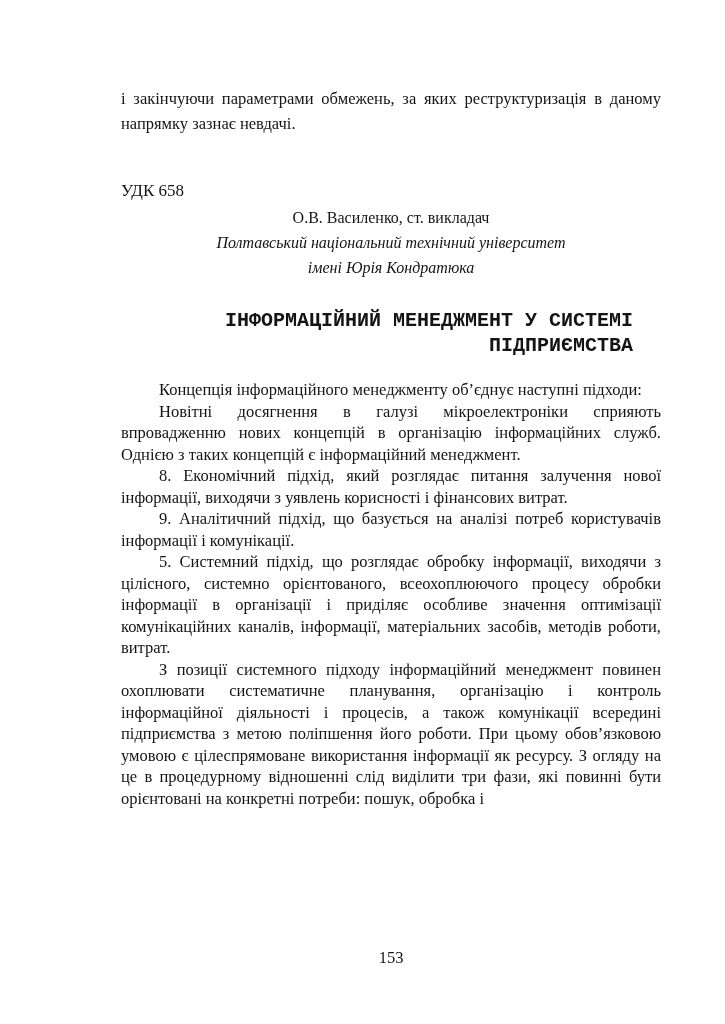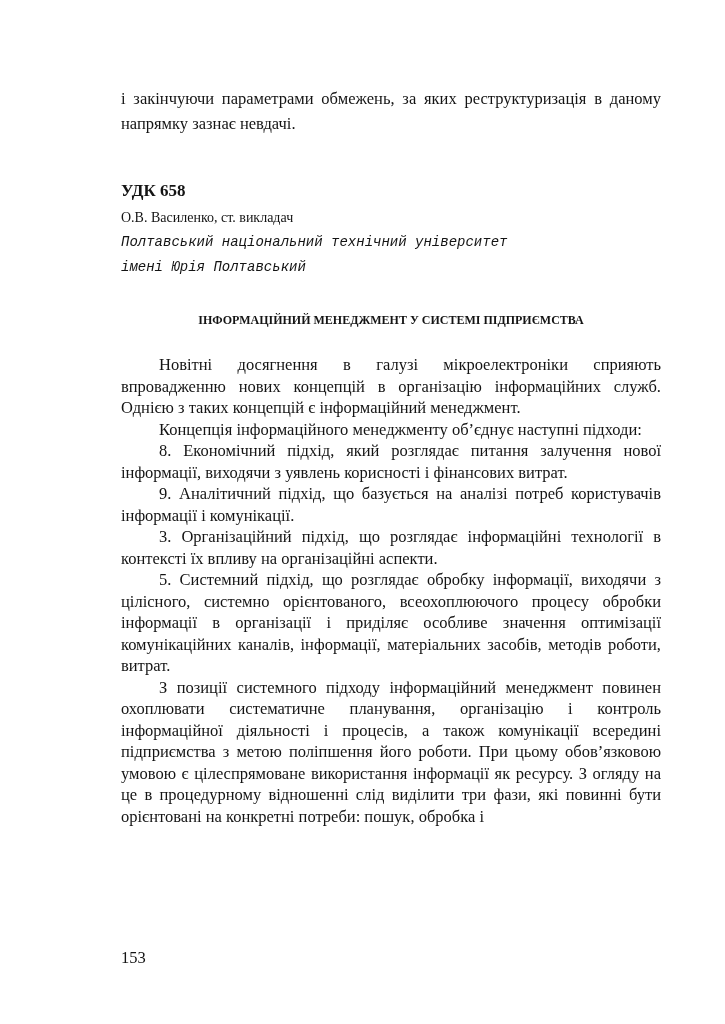--- a/index.html
+++ b/index.html
@@ -27,74 +27,74 @@
     text-indent: 38px;
   }
   .continuation {
     text-indent: 0;
     line-height: 25px;
   }
   .udk {
     margin: 42px 0 0 0;
     font-size: 17px;
     line-height: 25px;
-    font-weight: bold;
+    font-weight: normal;
   }
   .authors {
     margin-top: 2px;
-    font-size: 14px;
+    font-size: 16px;
     line-height: 25px;
-    text-align: left;
+    text-align: center;
   }
   .authors .italic {
     font-style: italic;
-    font-family: Liberation Mono, monospace;
   }
   .title {
     margin: 28px 28px 21px 28px;
-    font-size: 12px;
+    font-size: 20px;
     line-height: 25px;
     font-weight: bold;
-    text-align: center;
+    text-align: right;
+    font-family: Liberation Mono, monospace;
   }
   .page-number {
     position: absolute;
     bottom: 56px;
     left: 121px;
     right: 64px;
+    text-align: center;
     font-size: 16.5px;
     line-height: 21px;
   }
 </style>
 </head>
 <body>
 
 <div class="page">
 
   <p class="body-text continuation">і закінчуючи параметрами обмежень, за яких реструктуризація в даному напрямку зазнає невдачі.</p>
 
   <p class="udk">УДК 658</p>
 
   <div class="authors">
     <div>О.В. Василенко, ст. викладач</div>
     <div class="italic">Полтавський національний технічний університет</div>
-    <div class="italic">імені Юрія Полтавський</div>
+    <div class="italic">імені Юрія Кондратюка</div>
   </div>
 
   <h1 class="title">ІНФОРМАЦІЙНИЙ МЕНЕДЖМЕНТ У СИСТЕМІ ПІДПРИЄМСТВА</h1>
 
+  <p class="body-text">Концепція інформаційного менеджменту об’єднує наступні підходи:</p>
+
   <p class="body-text">Новітні досягнення в галузі мікроелектроніки сприяють впровадженню нових концепцій в організацію інформаційних служб. Однією з таких концепцій є інформаційний менеджмент.</p>
-
-  <p class="body-text">Концепція інформаційного менеджменту об’єднує наступні підходи:</p>
 
   <p class="body-text">8. Економічний підхід, який розглядає питання залучення нової інформації, виходячи з уявлень корисності і фінансових витрат.</p>
 
   <p class="body-text">9. Аналітичний підхід, що базується на аналізі потреб користувачів інформації і комунікації.</p>
 
-  <p class="body-text">3. Організаційний підхід, що розглядає інформаційні технології в контексті їх впливу на організаційні аспекти.</p>
 
   <p class="body-text">5. Системний підхід, що розглядає обробку інформації, виходячи з цілісного, системно орієнтованого, всеохоплюючого процесу обробки інформації в організації і приділяє особливе значення оптимізації комунікаційних каналів, інформації, матеріальних засобів, методів роботи, витрат.</p>
 
   <p class="body-text">З позиції системного підходу інформаційний менеджмент повинен охоплювати систематичне планування, організацію і контроль інформаційної діяльності і процесів, а також комунікації всередині підприємства з метою поліпшення його роботи. При цьому обов’язковою умовою є цілеспрямоване використання інформації як ресурсу. З огляду на це в процедурному відношенні слід виділити три фази, які повинні бути орієнтовані на конкретні потреби: пошук, обробка і</p>
 
   <div class="page-number">153</div>
 
 </div>
 
 </body></html>

